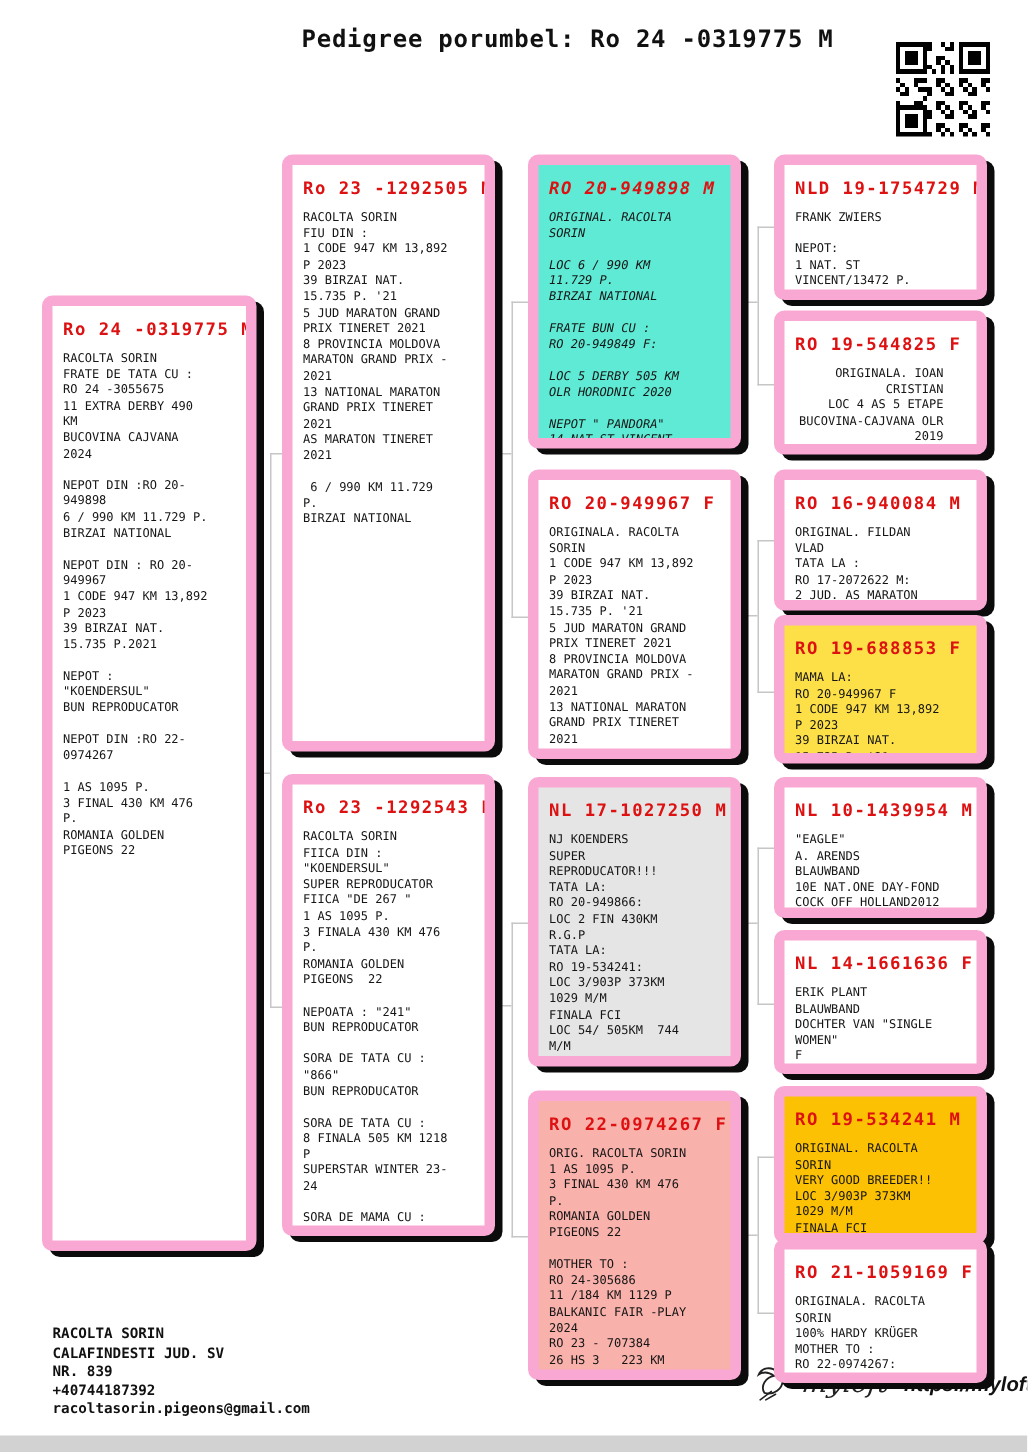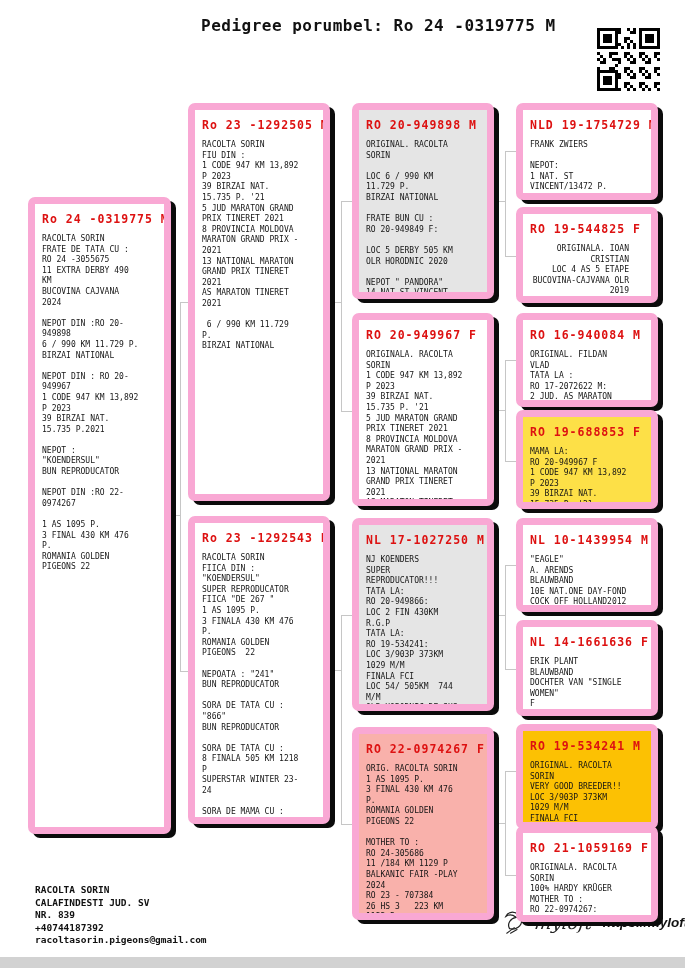--- a/index.html
+++ b/index.html
@@ -326,21 +326,21 @@
 
 SORA DE MAMA CU :
 RO 23 -1275156
 MAMA LA :
 RO 24 -305618
 2 FIN 420 KM 532 P
 8 HS 3 /180 KM 1451 P
 51 HS 1/ 100 KM 1586 P
 DERBY SUPERSTAR 2024</div>
   </div>
-  <div class="box b3" style="background-color: #e5e5e5;">
+  <div class="box b3" style="background-color: #5eead4; font-style: italic;">
     <div class="ring">RO 20-949898 M</div>
     <div class="btext">ORIGINAL. RACOLTA SORIN
 
 LOC 6 / 990 KM 11.729 P.
 BIRZAI NATIONAL
 
 FRATE BUN CU :
 RO 20-949849 F:
 
 LOC 5 DERBY 505 KM

